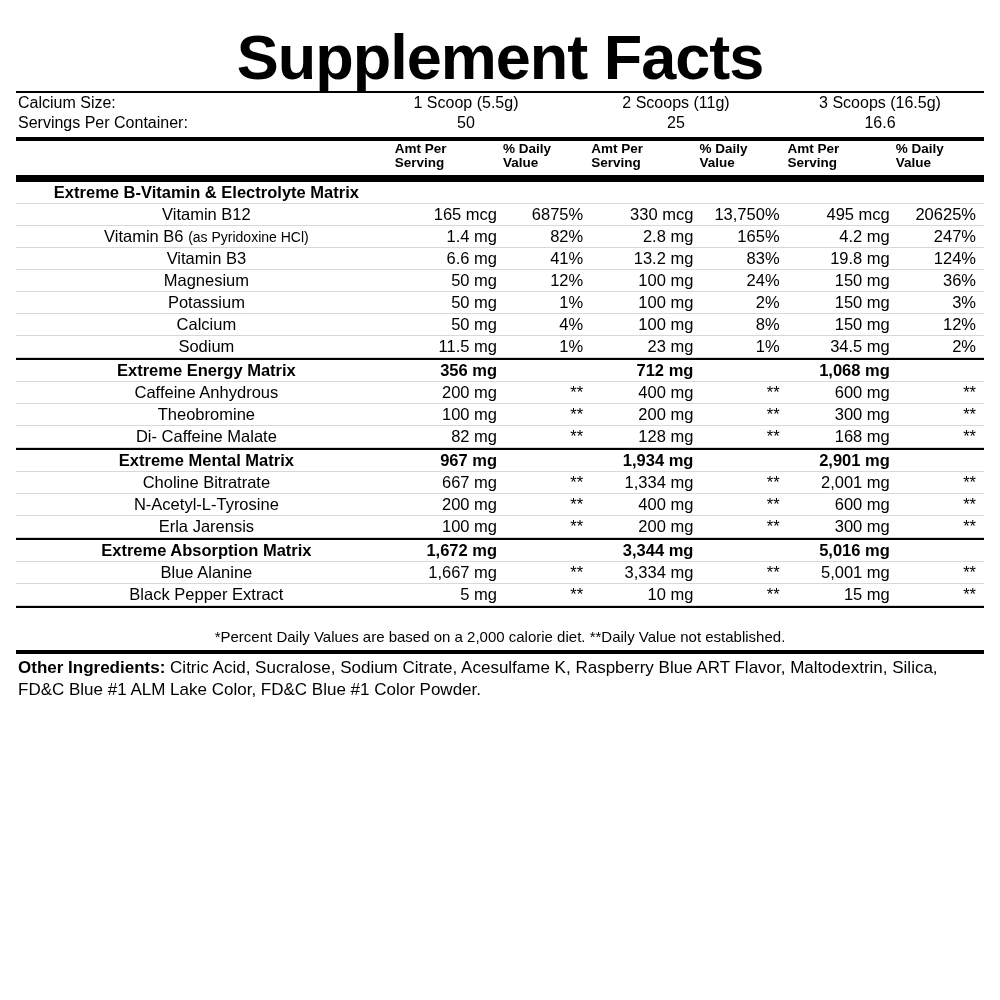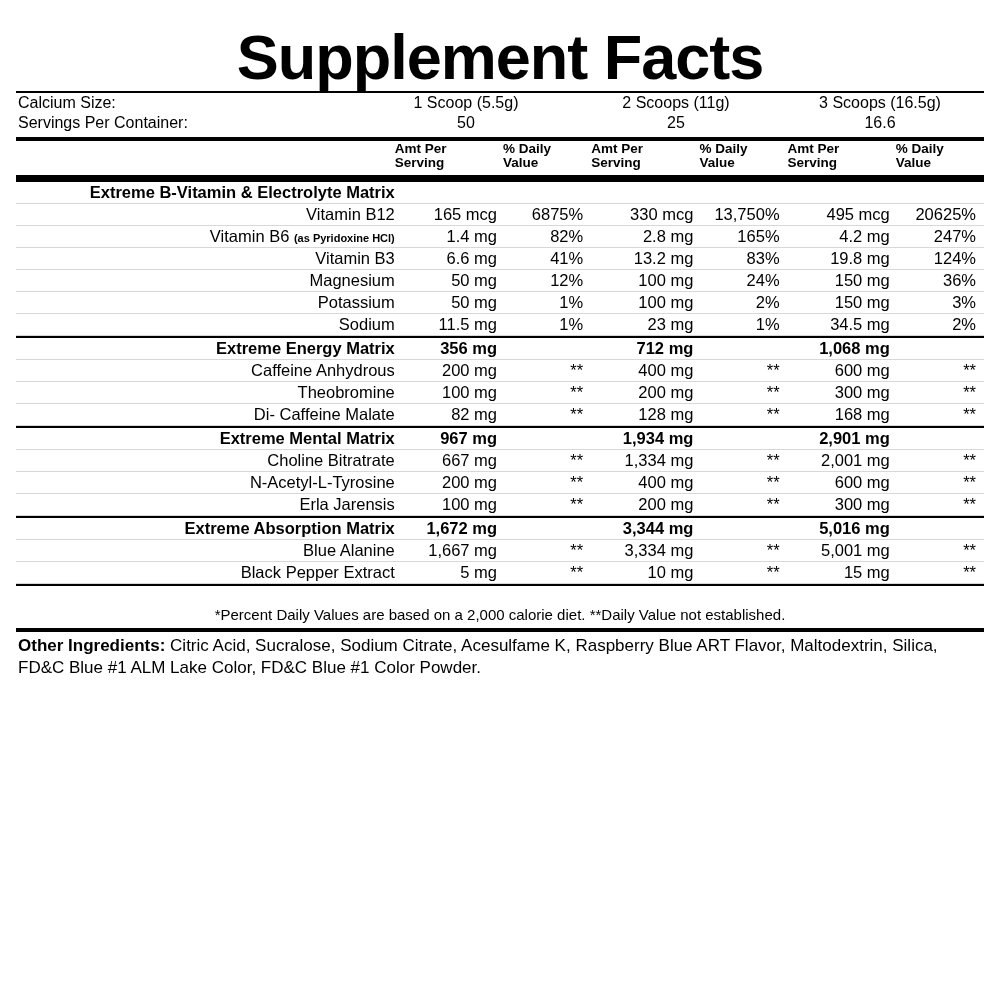--- a/index.html
+++ b/index.html
@@ -48,21 +48,21 @@
     width: 100%;
     border-collapse: collapse;
     font-size: 16.5px;
     table-layout: fixed;
   }
   table.facts td {
     padding: 1px 0;
     vertical-align: bottom;
     white-space: nowrap;
   }
-  .c-name { width: 378px; text-align: right; padding-left: 2px !important; }
+  .c-name { width: 378px; text-align: center; padding-left: 2px !important; }
   .c-amt  { width: 108px; text-align: right; padding-right: 6px !important; }
   .c-dv   { width: 88px;  text-align: right; padding-right: 8px !important; }
 
   .serving-row td {
     font-size: 16px;
     padding: 1px 0;
   }
   .serving-label { text-align: left; padding-left: 2px !important; }
   .serving-val { text-align: center; }
 
@@ -77,22 +77,22 @@
   .colhead .c-amt, .colhead .c-dv { text-align: left; padding-right: 0 !important; }
 
   .grp td {
     font-weight: bold;
     font-size: 16.5px;
   }
   .row-line td {
     border-bottom: 1px solid #d8d8d8;
   }
   .sub {
-    font-size: 11px;
-    font-weight: bold;
+    font-size: 14px;
+    font-weight: normal;
   }
   .footnote {
     font-size: 15px;
     text-align: center;
     padding: 20px 0 5px 0;
   }
   .other {
     font-size: 17px;
     line-height: 1.25;
     padding: 3px 2px 0 2px;
@@ -238,20 +238,29 @@
           <tr class="row-line">
             <td class="c-name">Potassium</td>
             <td class="c-amt">50 mg</td>
             <td class="c-dv">1%</td>
             <td class="c-amt">100 mg</td>
             <td class="c-dv">2%</td>
             <td class="c-amt">150 mg</td>
             <td class="c-dv">3%</td>
           </tr>
           <tr class="row-line">
+            <td class="c-name">Calcium</td>
+            <td class="c-amt">50 mg</td>
+            <td class="c-dv">4%</td>
+            <td class="c-amt">100 mg</td>
+            <td class="c-dv">8%</td>
+            <td class="c-amt">150 mg</td>
+            <td class="c-dv">12%</td>
+          </tr>
+          <tr class="row-line">
             <td class="c-name">Sodium</td>
             <td class="c-amt">11.5 mg</td>
             <td class="c-dv">1%</td>
             <td class="c-amt">23 mg</td>
             <td class="c-dv">1%</td>
             <td class="c-amt">34.5 mg</td>
             <td class="c-dv">2%</td>
           </tr>
         </tbody>
       </table>

